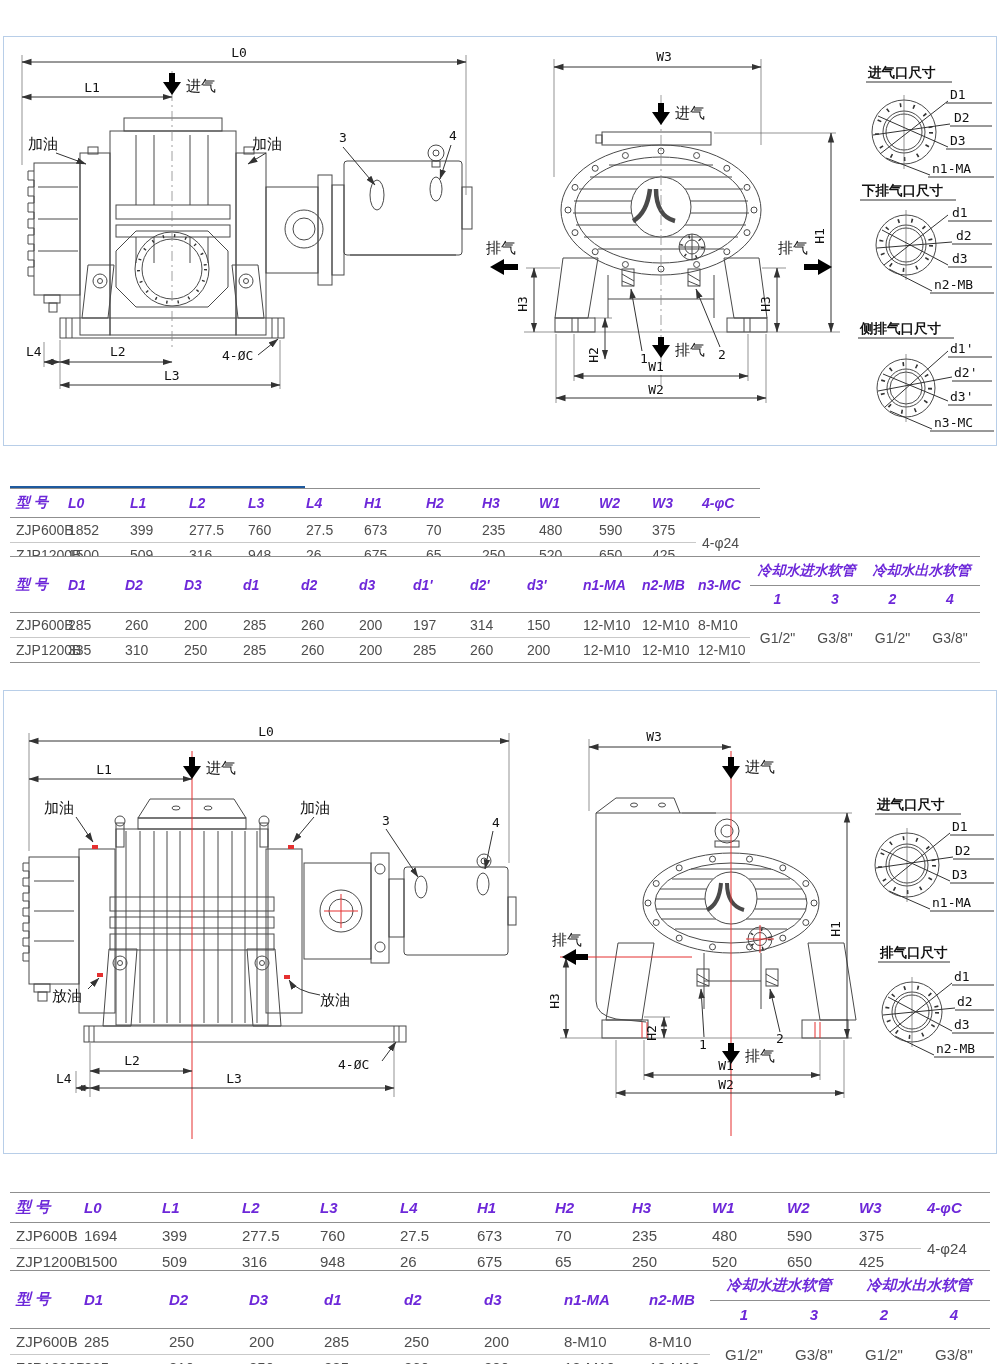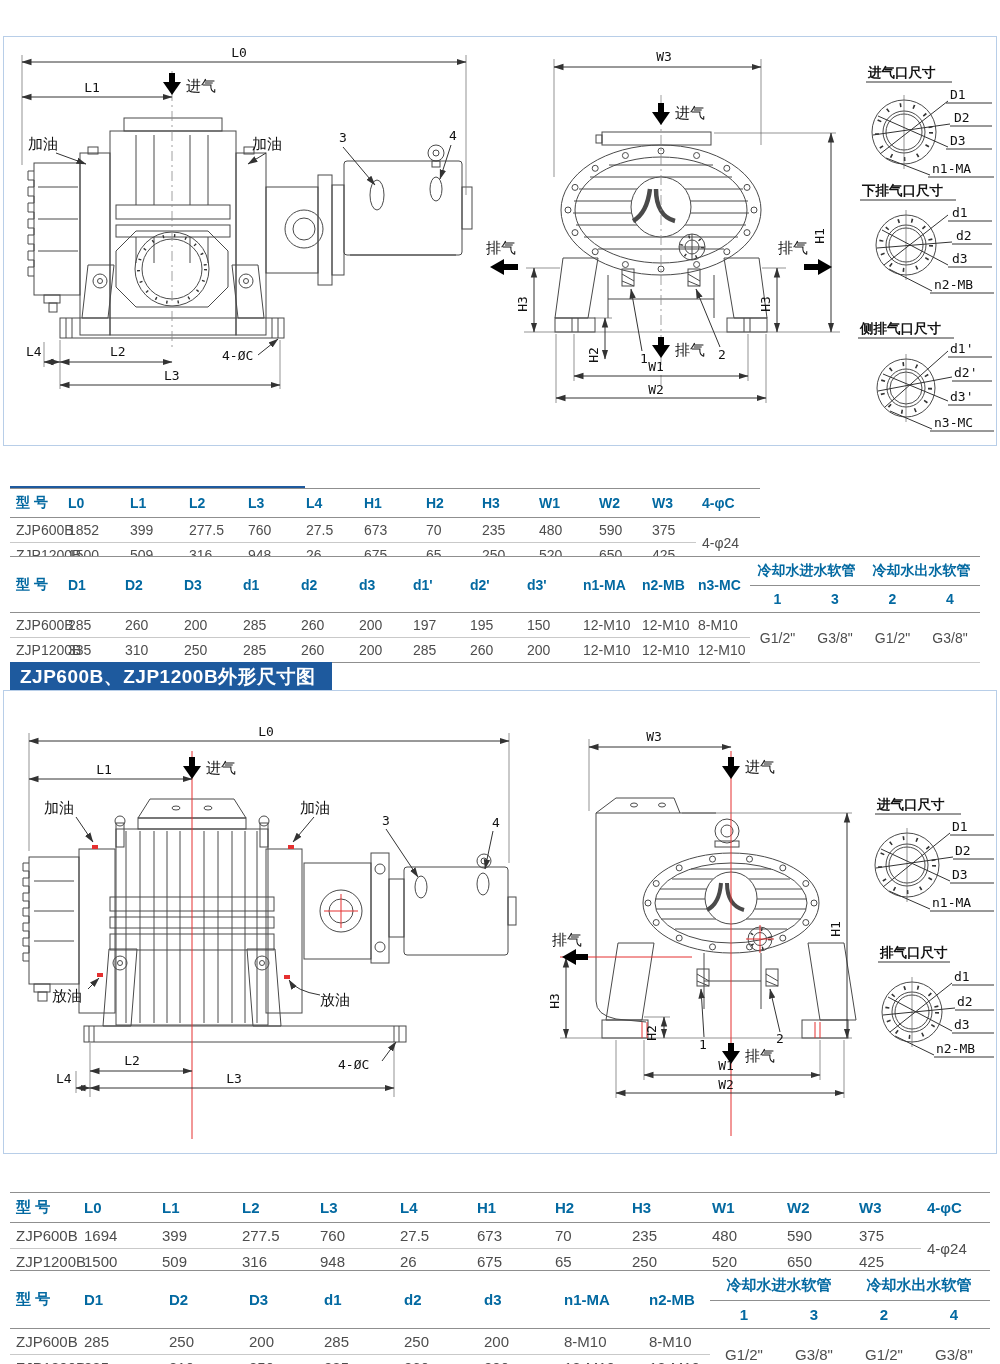--- a/index.html
+++ b/index.html
@@ -16,22 +16,22 @@
   .cl{stroke:#888;fill:none;stroke-width:.8;stroke-dasharray:10 4 2 4;}
   .red{stroke:#e53030;fill:none;stroke-width:1;}
   .redf{fill:#e53030;stroke:none;}
   .blk{fill:#000;stroke:none;}
   .dots{fill:none;stroke:#333;stroke-width:4;stroke-dasharray:1.6 12;}
   .dots2{fill:none;stroke:#333;stroke-width:3;stroke-dasharray:1.4 10;}
   text.dt{font-family:"DejaVu Sans Mono",monospace;font-size:13px;fill:#111;}
   text.cn{font-family:"Liberation Sans",sans-serif;font-size:15px;fill:#111;}
   text.ft{font-family:"Liberation Sans",sans-serif;font-size:13.5px;fill:#111;font-weight:bold;}
   .tbl{position:absolute;border-collapse:collapse;table-layout:fixed;background:#fff;}
-  .tbl th{font-weight:bold;font-size:14px;color:#0369a1;text-align:left;padding:5px 2px 5px 6px;
-          border-top:1px solid #8f8f8f;border-bottom:1px solid #8f8f8f;white-space:nowrap;}
+  .tbl th{font-weight:bold;font-size:14px;color:#6d28d9;text-align:left;padding:5px 2px 5px 6px;
+          border-top:1px solid #8f8f8f;border-bottom:1px solid #8f8f8f;white-space:nowrap;font-style:italic;}
   .tbl td{font-size:14px;color:#4d4d4d;padding:4px 2px 4px 6px;white-space:nowrap;}
   .tbl tbody tr.r1 td{border-bottom:1px solid #c9c9c9;}
   .tbl{border-bottom:1px solid #8f8f8f;}
   .tbl .c{text-align:center;padding-left:0;}
   .tbl td.mid{border-bottom:none;vertical-align:middle;}
   .t2s th{font-size:15px;}
   .t2s td{font-size:15px;}
   .grp{border-bottom:1px solid #8f8f8f;}
   .t1a{left:10px;top:488px;width:750px;}
   .t1b{left:10px;top:556px;width:970px;}
@@ -369,21 +369,21 @@
     <tbody>
       <tr class="r1">
         <td>ZJP600B</td>
           <td>285</td>
           <td>260</td>
           <td>200</td>
           <td>285</td>
           <td>260</td>
           <td>200</td>
           <td>197</td>
-          <td>195</td>
+          <td>314</td>
           <td>150</td>
           <td>12-M10</td>
           <td>12-M10</td>
           <td>8-M10</td>
         <td class="c mid" rowspan="2">G1/2"</td>
         <td class="c mid" rowspan="2">G3/8"</td>
         <td class="c mid" rowspan="2">G1/2"</td>
         <td class="c mid" rowspan="2">G3/8"</td>
       </tr>
       <tr>
@@ -397,23 +397,20 @@
           <td>285</td>
           <td>260</td>
           <td>200</td>
           <td>12-M10</td>
           <td>12-M10</td>
           <td>12-M10</td>
       </tr>
     </tbody>
   </table>
 
-  <div class="bar" style="left:10px;top:662px;">
-    <span>ZJP600B、ZJP1200B外形尺寸图</span>
-  </div>
 
   <div class="frame" style="left:3px;top:690px;width:992px;height:462px;">
   <svg width="992" height="461" viewBox="0 0 992 461">
     <defs>
       <marker id="a2" viewBox="0 0 10 10" refX="9.5" refY="5" markerWidth="10" markerHeight="10" orient="auto-start-reverse">
         <path d="M0,1.8 L10,5 L0,8.2 z" fill="#333"></path>
       </marker>
     </defs>
 
     <g class="ln">

